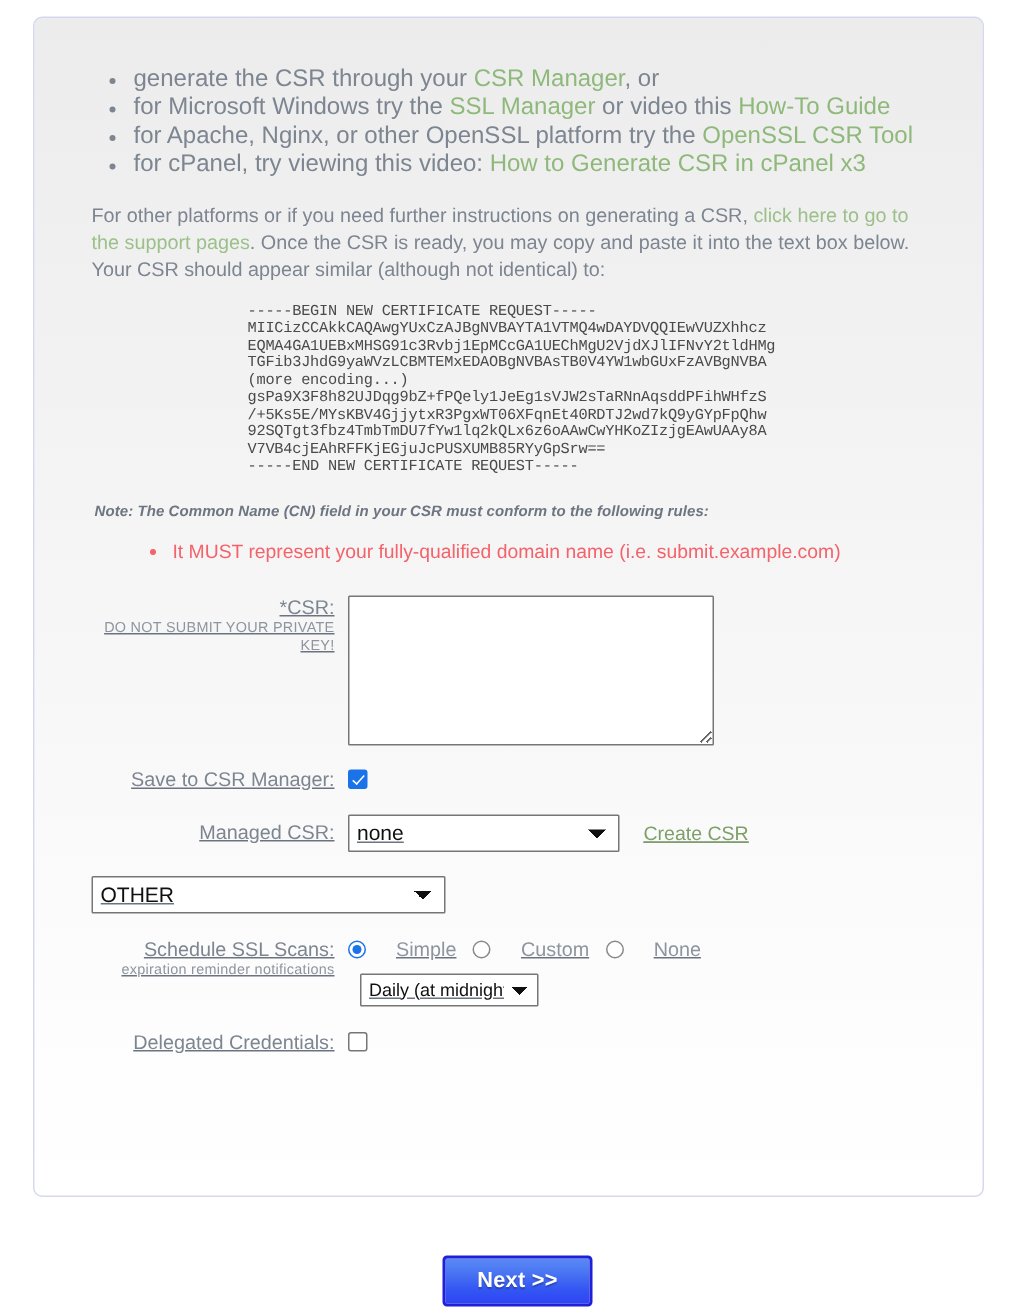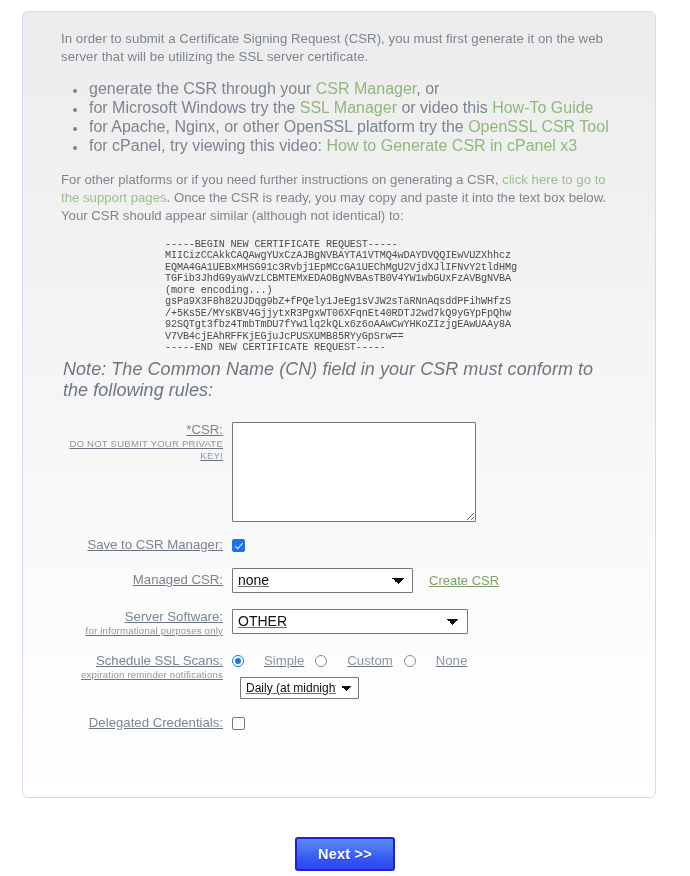--- a/index.html
+++ b/index.html
@@ -80,25 +80,26 @@
     padding: 0 0 0 104px;
     font-family: "Liberation Mono", "DejaVu Sans Mono", monospace;
     font-size: 10.2px;
     line-height: 11.5px;
     color: #4a4a4a;
     white-space: pre;
     letter-spacing: -0.15px;
   }
 
   .note {
-    margin: 5px 0 0 2px;
-    font-size: 18px;
+    margin: 18px 0 0 2px;
+    font-size: 10px;
     font-style: italic;
     color: #6d7680;
     letter-spacing: 0.05px;
+    font-weight: bold;
   }
 
   ul.rules {
     margin: 12px 0 0 0;
     padding-left: 54px;
     font-size: 12.9px;
     line-height: 17px;
   }
   ul.rules li {
     color: #f4626a;
@@ -324,21 +325,20 @@
     text-shadow: 0 1px 1px rgba(0,0,0,0.25);
     padding: 0;
   }
 </style>
 </head>
 <body>
 
 <div id="panel">
   <div class="inner">
 
-    <p class="intro">In order to submit a Certificate Signing Request (CSR), you must first generate it on the web server that will be utilizing the SSL server certificate.</p>
 
     <ul class="steps">
       <li>
         <span>generate the CSR through your </span><a class="lnk" href="#">CSR Manager</a><span>, or</span>
       </li>
       <li>
         <span>for Microsoft Windows try the </span><a class="lnk" href="#">SSL Manager</a><span> or video this </span><a class="lnk" href="#">How-To Guide</a>
       </li>
       <li>
         <span>for Apache, Nginx, or other OpenSSL platform try the </span><a class="lnk" href="#">OpenSSL CSR Tool</a>
@@ -358,20 +358,23 @@
 TGFib3JhdG9yaWVzLCBMTEMxEDAOBgNVBAsTB0V4YW1wbGUxFzAVBgNVBA
 (more encoding...)
 gsPa9X3F8h82UJDqg9bZ+fPQely1JeEg1sVJW2sTaRNnAqsddPFihWHfzS
 /+5Ks5E/MYsKBV4GjjytxR3PgxWT06XFqnEt40RDTJ2wd7kQ9yGYpFpQhw
 92SQTgt3fbz4TmbTmDU7fYw1lq2kQLx6z6oAAwCwYHKoZIzjgEAwUAAy8A
 V7VB4cjEAhRFFKjEGjuJcPUSXUMB85RYyGpSrw==
 -----END NEW CERTIFICATE REQUEST-----</pre>
 
     <p class="note">Note: The Common Name (CN) field in your CSR must conform to the following rules:</p>
 
+    <ul class="rules">
+      <li><span>It MUST represent your fully-qualified domain name (i.e. submit.example.com)</span></li>
+    </ul>
 
     <div class="form">
 
       <div class="row" style="margin-top:0;">
         <div class="lbl">
           <span>*CSR:</span>
           <span class="sub caps">DO NOT SUBMIT YOUR PRIVATE KEY!</span>
         </div>
         <div class="ctrl">
           <textarea class="csr-input" placeholder="" style=""></textarea>
@@ -390,24 +393,20 @@
         <div class="ctrl inline-wrap">
           <select class="sel managed">
             <option>none</option>
           </select>
           <a class="create-csr" href="#">Create CSR</a>
         </div>
       </div>
 
 
       <div class="row" style="margin-top:16px;">
-        <div class="lbl">
-          <span>Server Software:</span>
-          <span class="sub">for informational purposes only</span>
-        </div>
         <div class="ctrl">
           <select class="sel software">
             <option>OTHER</option>
           </select>
         </div>
       </div>
 
       <div class="row" style="margin-top:16px;">
         <div class="lbl">
           <span>Schedule SSL Scans:</span>

